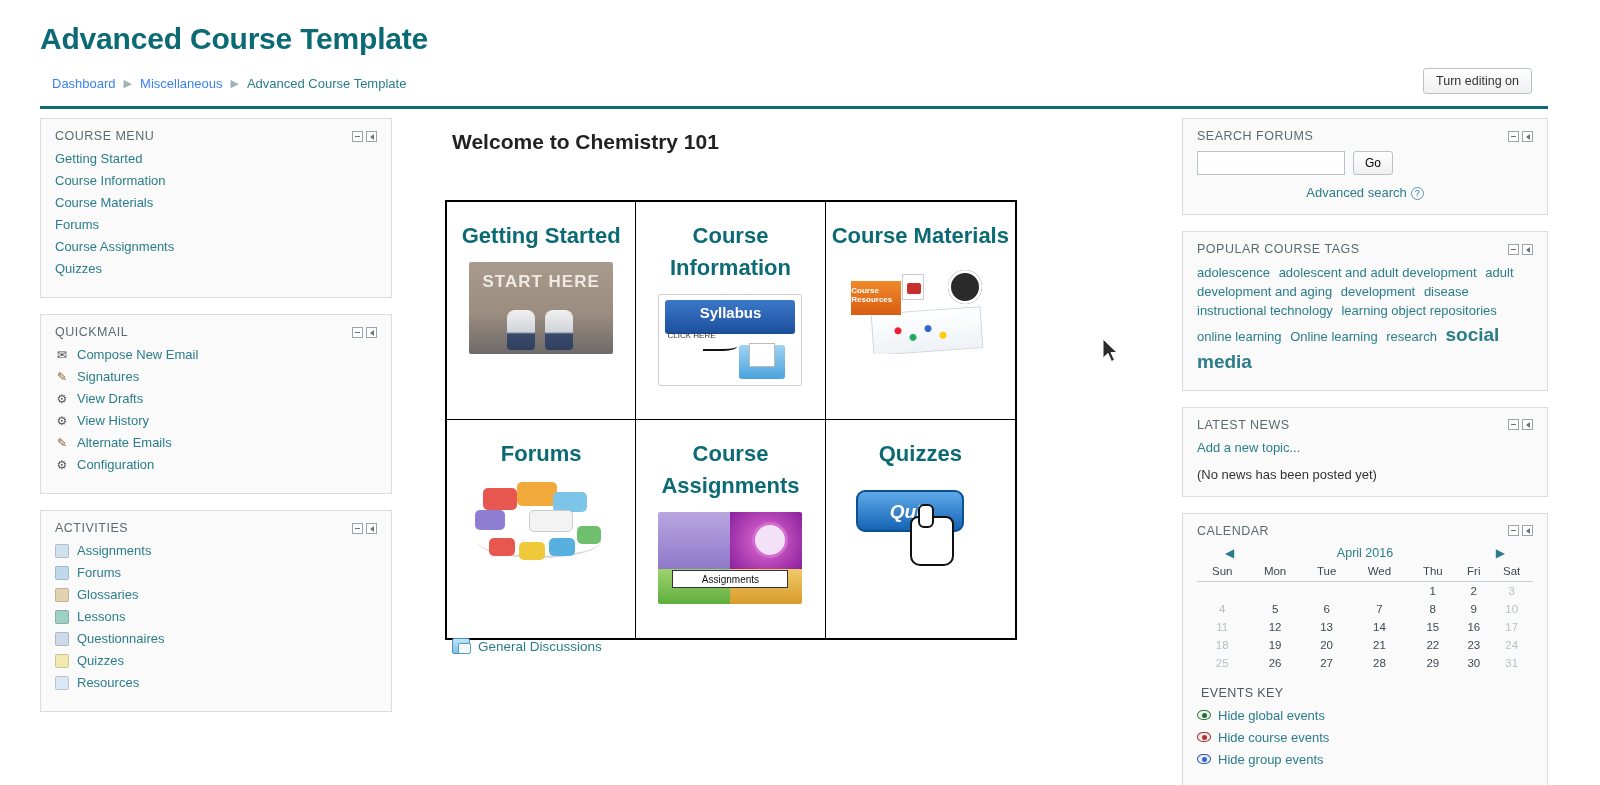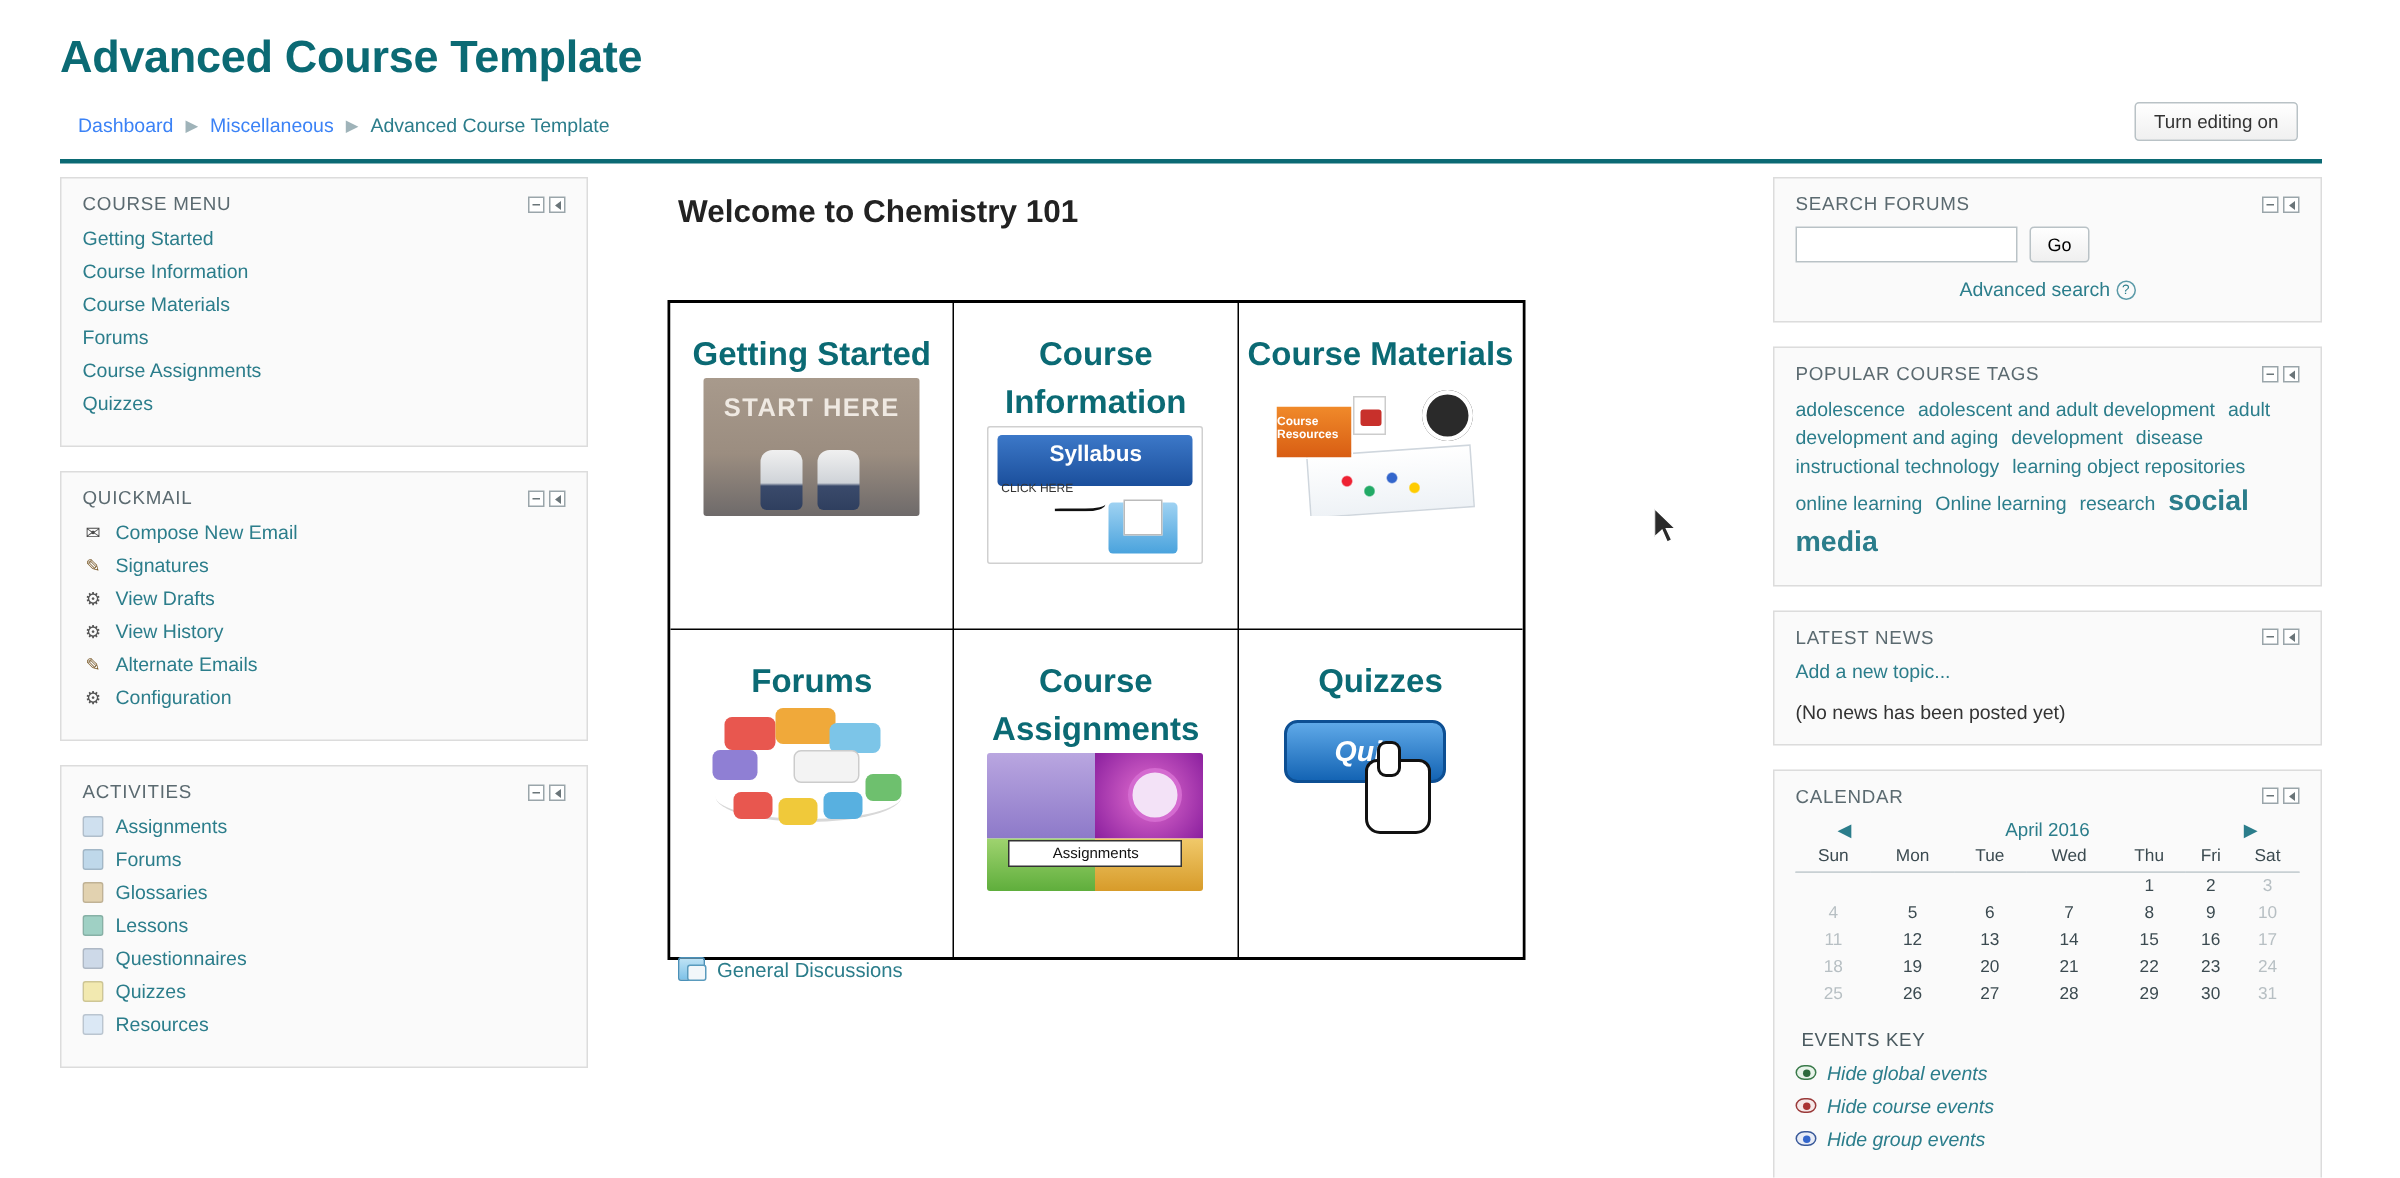--- a/index.html
+++ b/index.html
@@ -188,20 +188,21 @@
   .tile:nth-child(n+4) { border-bottom: none; }
   .tile-label {
     font-size: 22px;
     font-weight: bold;
     color: #0b6a74;
     text-align: center;
     line-height: 1.45;
     text-decoration: none;
   }
   .tile-img {
+    margin-top: 10px;
     width: 144px; height: 92px;
     border-radius: 2px;
     position: relative;
     overflow: hidden;
   }
 
   
   .img-start {
     background: linear-gradient(#a89a8c 0%, #9b8d80 55%, #6e6a6a 100%);
   }
@@ -435,21 +436,20 @@
   .events-key-title {
     font-size: 12.5px;
     letter-spacing: 0.4px;
     color: #4a5a60;
     margin: 14px 0 8px 4px;
     text-transform: uppercase;
   }
   .evt {
     display: flex; align-items: center; gap: 7px;
     margin-bottom: 7px;
-    font-style: italic;
   }
   .eye {
     width: 14px; height: 10px;
     border-radius: 50%/60%;
     border: 1px solid #3a7a4a;
     background: #e8f4ea;
     position: relative;
     flex: 0 0 14px;
   }
   .eye::after {

